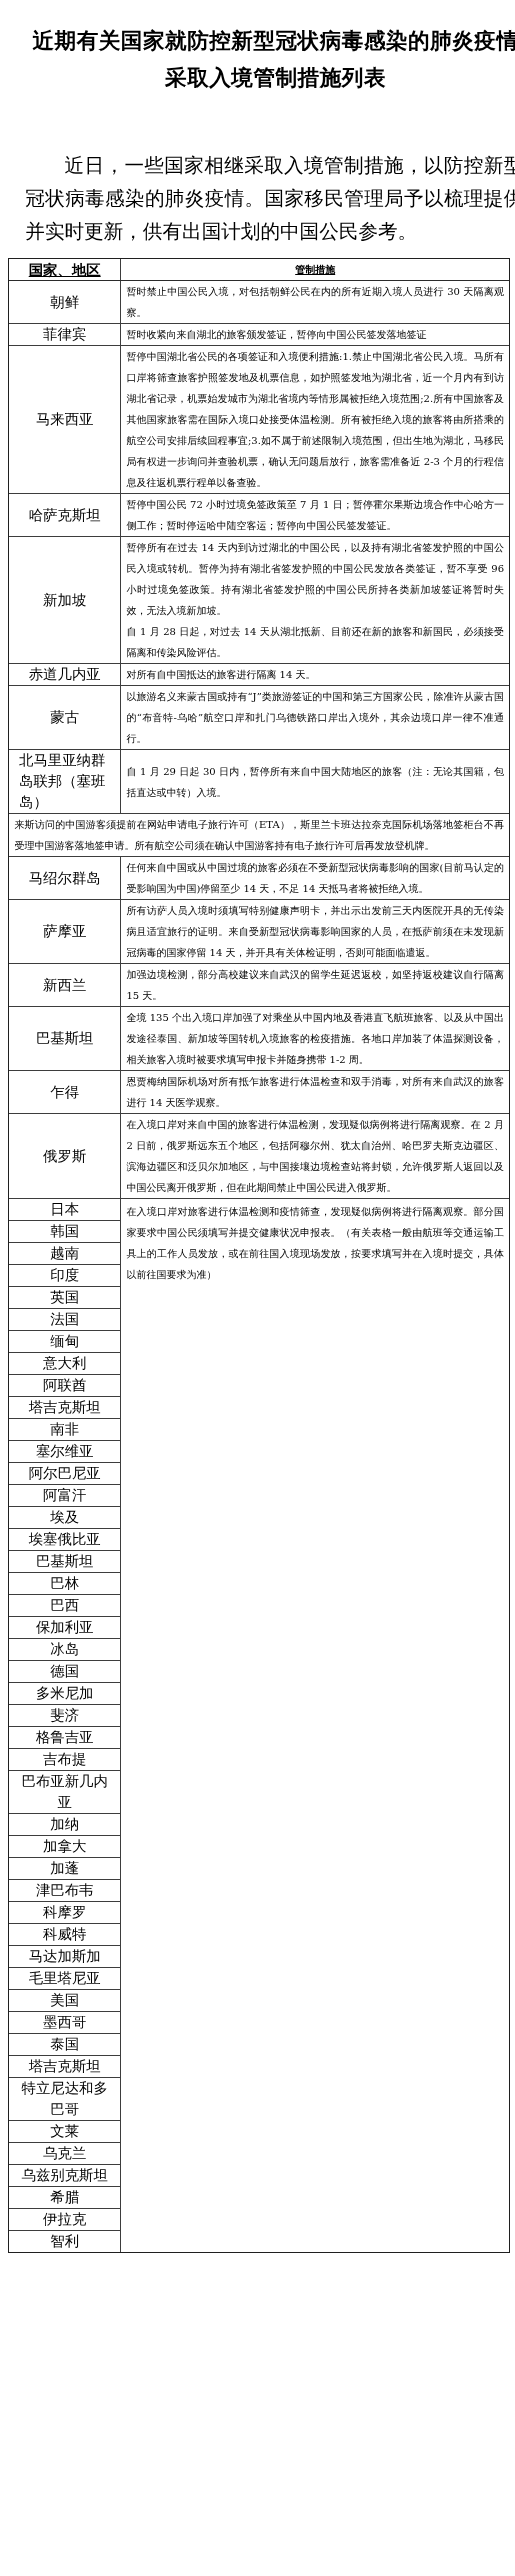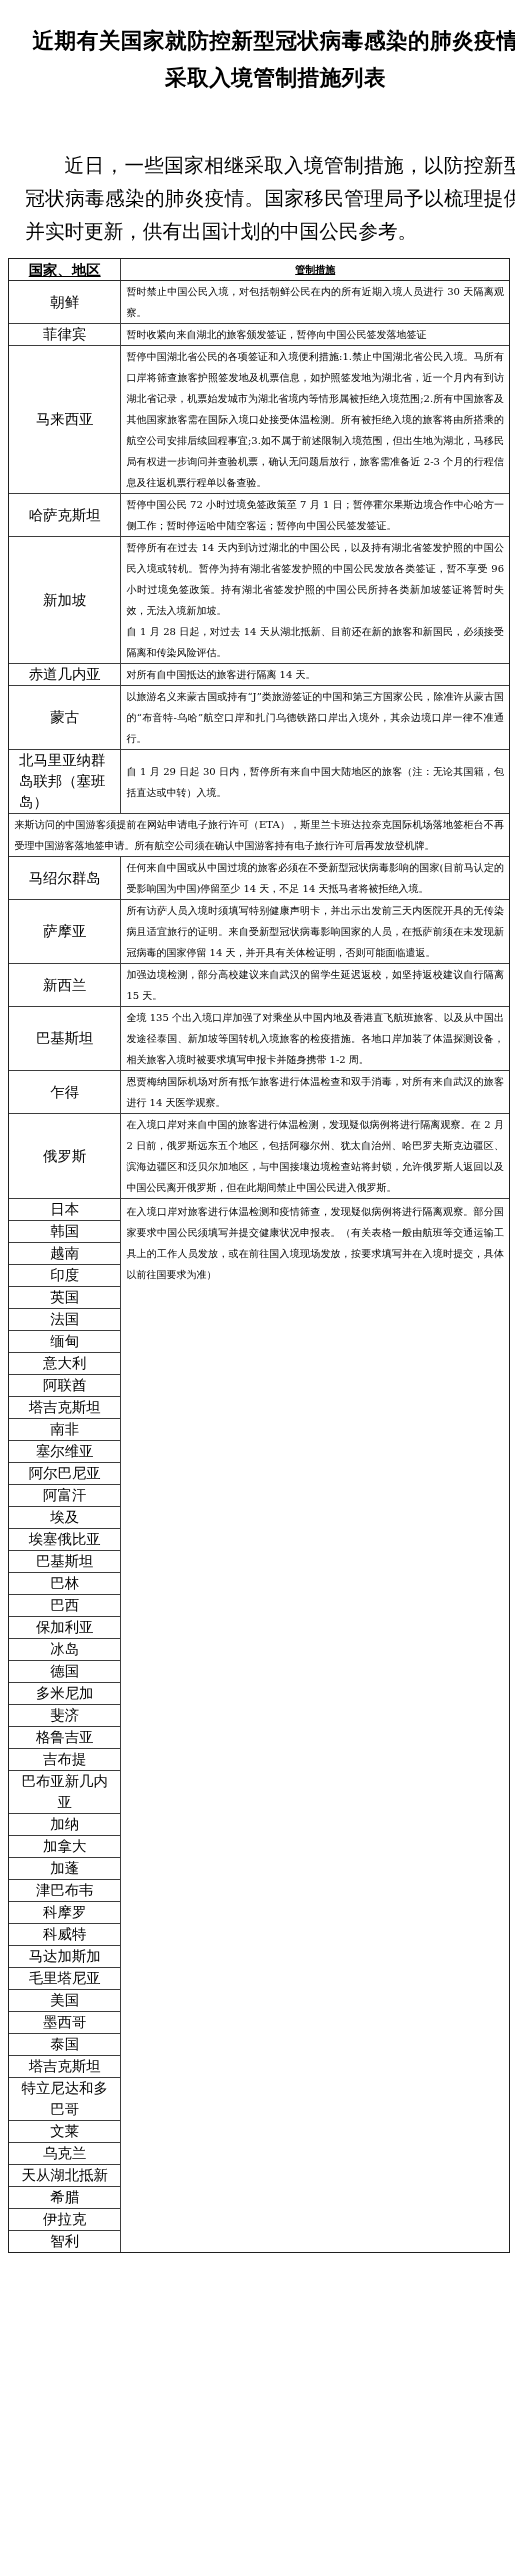--- a/index.html
+++ b/index.html
@@ -212,21 +212,21 @@
           <div class="group-country">科威特</div>
           <div class="group-country">马达加斯加</div>
           <div class="group-country">毛里塔尼亚</div>
           <div class="group-country">美国</div>
           <div class="group-country">墨西哥</div>
           <div class="group-country">泰国</div>
           <div class="group-country">塔吉克斯坦</div>
           <div class="group-country">特立尼达和多巴哥</div>
           <div class="group-country">文莱</div>
           <div class="group-country">乌克兰</div>
-          <div class="group-country">天从湖北抵新</div>
+          <div class="group-country">乌兹别克斯坦</div>
           <div class="group-country">希腊</div>
           <div class="group-country">伊拉克</div>
           <div class="group-country">智利</div>
         </div>
       <div class="cell-measures group-measures">在入境口岸对旅客进行体温检测和疫情筛查，发现疑似病例将进行隔离观察。部分国家要求中国公民须填写并提交健康状况申报表。（有关表格一般由航班等交通运输工具上的工作人员发放，或在前往国入境现场发放，按要求填写并在入境时提交，具体以前往国要求为准）</div>
     </div>
 
   </div>
 
 </div>

